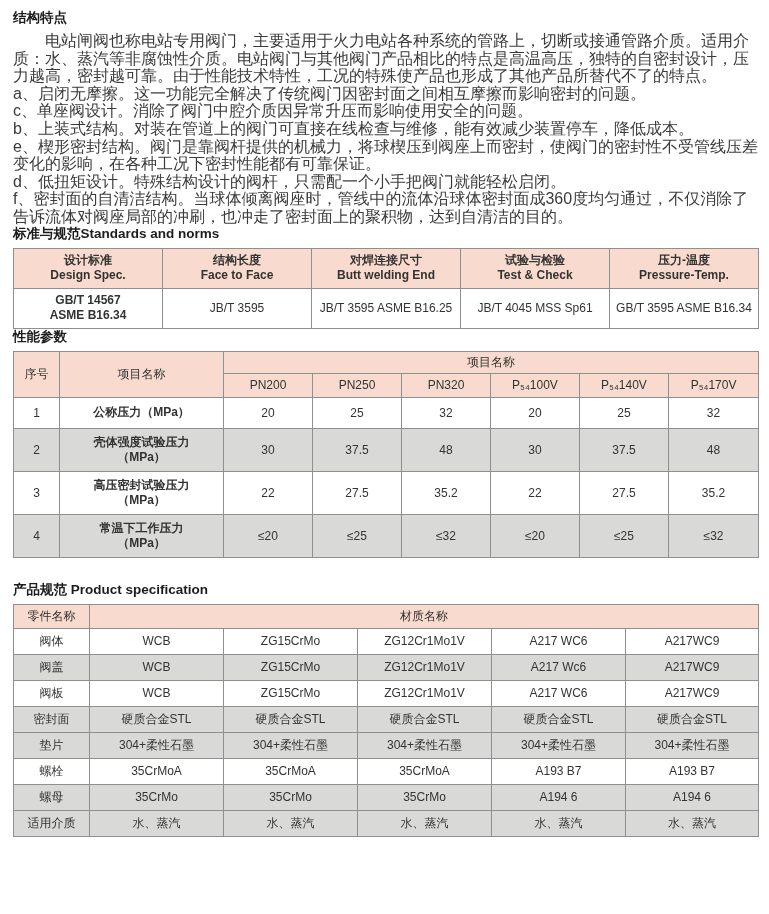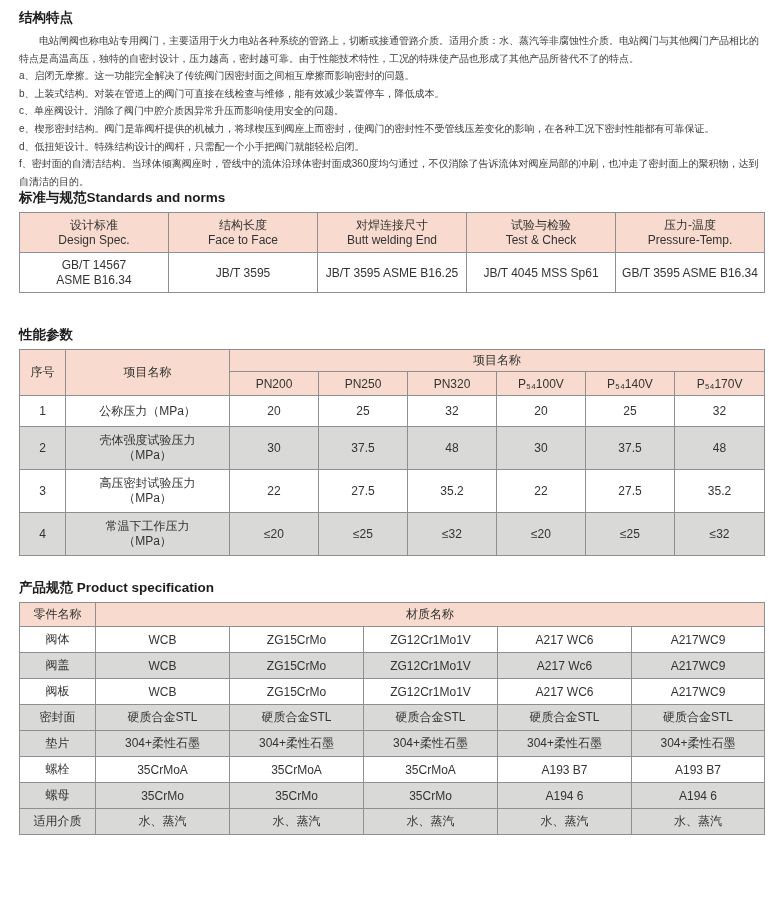--- a/index.html
+++ b/index.html
@@ -9,62 +9,62 @@
     height: 914px;
     background: #ffffff;
     overflow: hidden;
     font-family: "Liberation Sans", "DejaVu Sans", sans-serif;
     color: #3a3a3a;
   }
   .page {
     box-sizing: border-box;
     width: 769px;
     height: 914px;
-    padding: 8px 0 0 19px;
+    padding: 8px 0 0 13px;
   }
   .content { width: 745px; }
 
   h2.sec-title {
     font-size: 13.5px;
     font-weight: bold;
     color: #1c1c1c;
     margin: 0 0 6px 0;
     line-height: 16px;
   }
   .para {
     margin: 0;
-    font-size: 10px;
+    font-size: 16px;
     line-height: 17.6px;
     color: #3a3a3a;
   }
   .intro { text-indent: 2em; }
 
   section { display: block; }
   #sec-features    { margin-top: 2px; }
   #sec-standards   { }
-  #sec-performance { margin-top: 34px; }
+  #sec-performance { }
   #sec-product     { margin-top: 24px; }
 
   table {
     border-collapse: collapse;
     table-layout: fixed;
     width: 745px;
     border: 1px solid #4d4d4d;
   }
   th, td {
     border: 1px solid #8f8f8f;
     text-align: center;
     vertical-align: middle;
     font-weight: normal;
     font-size: 12px;
     padding: 2px 3px;
     color: #333333;
     overflow: hidden;
   }
-  th .l2, td .l2 { display: block; line-height: 15px; }
+  th .l2, td .l2 { display: block; line-height: 15px; font-weight: bold; }
   .head th { background: #f8dbce; }
   tr.gray td { background: #d9d9d7; }
 
   
   #standards-table tr.head  { height: 40px; }
   #standards-table tr.bodyr { height: 40px; }
 
   
   #performance-table tr.h1 { height: 21px; }
   #performance-table tr.h2 { height: 24px; }
@@ -78,22 +78,22 @@
 </head>
 <body>
 
 <div class="page">
   <div class="content">
 
     <section id="sec-features">
       <h2 class="sec-title">结构特点</h2>
       <p class="para intro">电站闸阀也称电站专用阀门，主要适用于火力电站各种系统的管路上，切断或接通管路介质。适用介质：水、蒸汽等非腐蚀性介质。电站阀门与其他阀门产品相比的特点是高温高压，独特的自密封设计，压力越高，密封越可靠。由于性能技术特性，工况的特殊使产品也形成了其他产品所替代不了的特点。</p>
       <p class="para">a、启闭无摩擦。这一功能完全解决了传统阀门因密封面之间相互摩擦而影响密封的问题。</p>
+      <p class="para">c、单座阀设计。消除了阀门中腔介质因异常升压而影响使用安全的问题。</p>
       <p class="para">b、上装式结构。对装在管道上的阀门可直接在线检查与维修，能有效减少装置停车，降低成本。</p>
-      <p class="para">c、单座阀设计。消除了阀门中腔介质因异常升压而影响使用安全的问题。</p>
       <p class="para">e、楔形密封结构。阀门是靠阀杆提供的机械力，将球楔压到阀座上而密封，使阀门的密封性不受管线压差变化的影响，在各种工况下密封性能都有可靠保证。</p>
       <p class="para">d、低扭矩设计。特殊结构设计的阀杆，只需配一个小手把阀门就能轻松启闭。</p>
       <p class="para">f、密封面的自清洁结构。当球体倾离阀座时，管线中的流体沿球体密封面成360度均匀通过，不仅消除了告诉流体对阀座局部的冲刷，也冲走了密封面上的聚积物，达到自清洁的目的。</p>
     </section>
 
     <section id="sec-standards">
       <h2 class="sec-title">标准与规范Standards and norms</h2>
       <table id="standards-table">
         <colgroup>
           <col style="width:149px">

